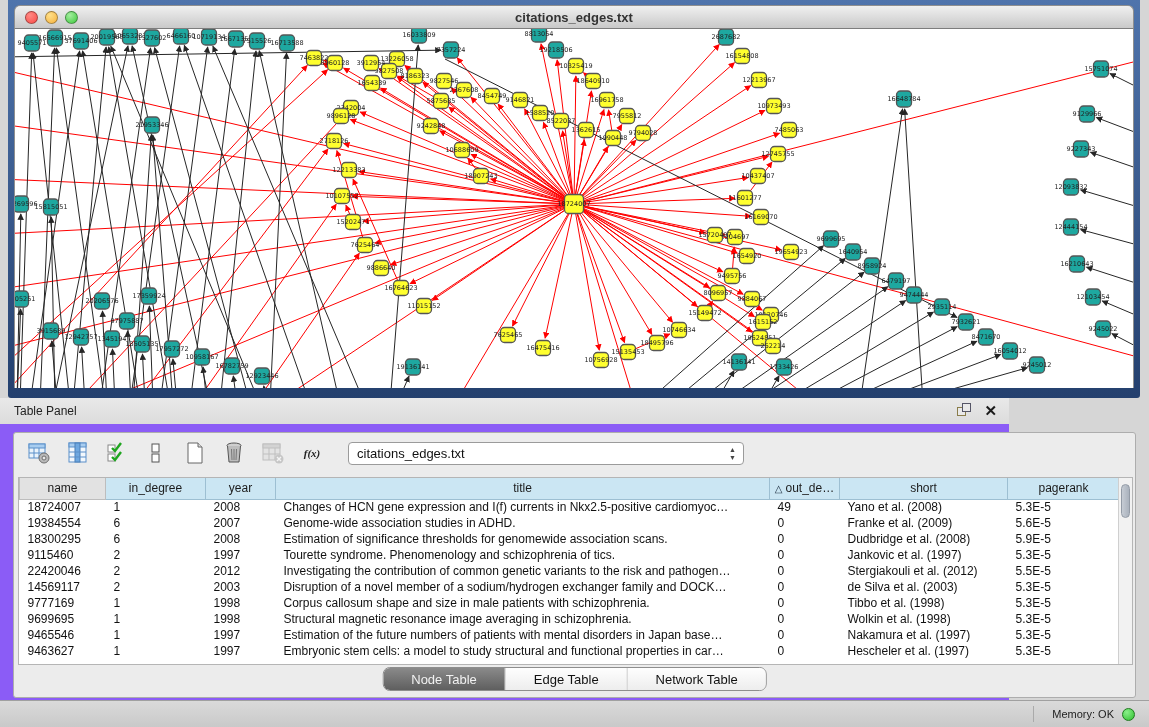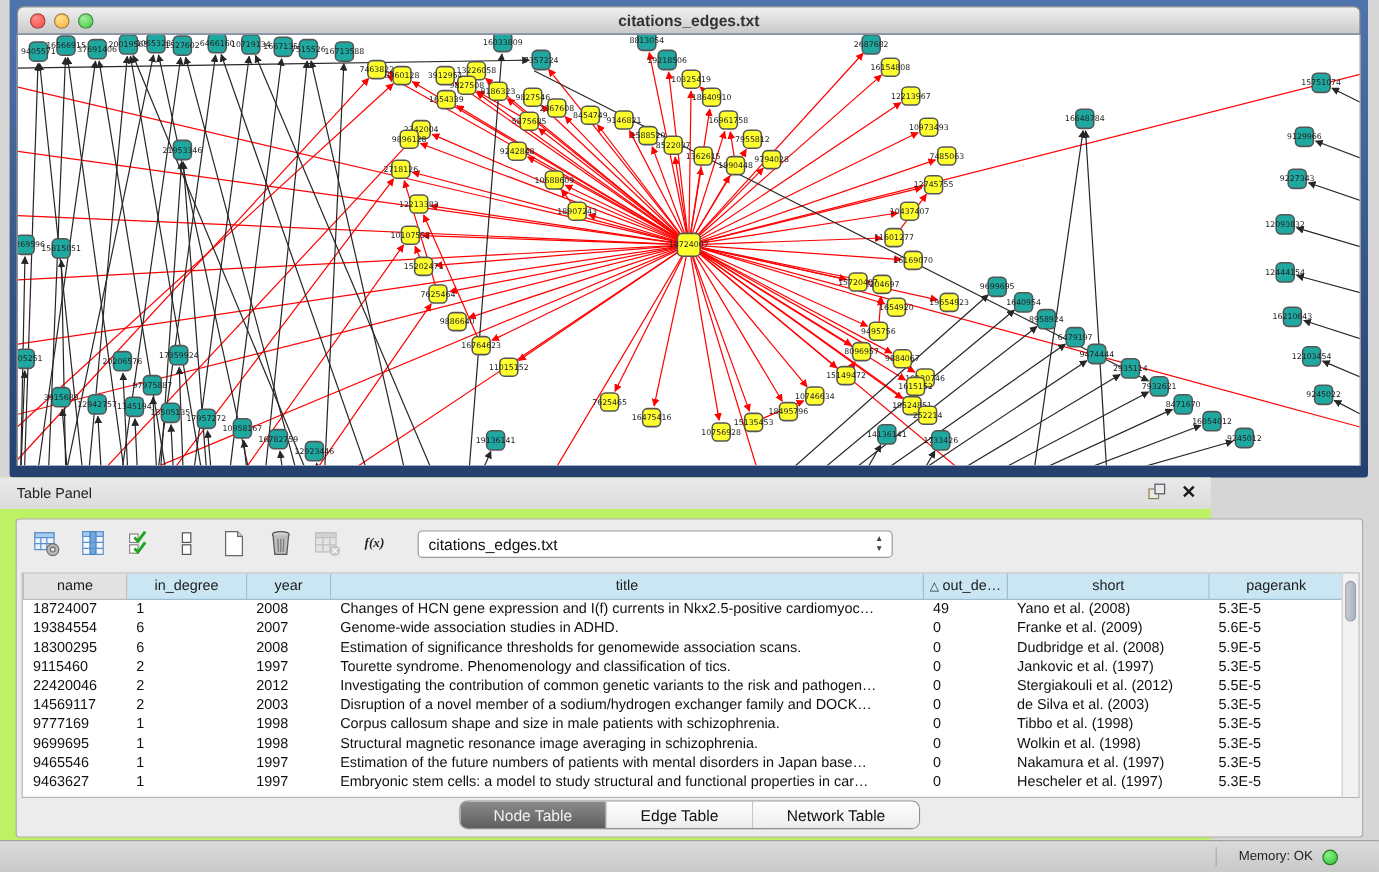--- a/index.html
+++ b/index.html
@@ -18,21 +18,21 @@
   .light { width:13px; height:13px; border-radius:50%; border:1px solid rgba(0,0,0,.35); }
   .light.r { background:radial-gradient(circle at 35% 30%, #ff8a85, #f94a46); }
   .light.y { background:radial-gradient(circle at 35% 30%, #ffe08a, #f6b13c); }
   .light.g { background:radial-gradient(circle at 35% 30%, #a4eea0, #3dc93c); }
   .net-canvas-wrap { position:relative; width:1120px; height:359px; background:#fff;
     border-left:1px solid #8f8f8f; border-right:1px solid #8f8f8f; overflow:hidden; }
   svg.net { display:block; }
   .node-label { font-family:"DejaVu Sans", sans-serif; font-size:6.5px; fill:#222; text-anchor:middle; }
 
   
-  .table-panel { position:absolute; left:0; top:398px; width:1009px; height:302px; background:#bef264; }
+  .table-panel { position:absolute; left:0; top:398px; width:1009px; height:302px; background:#8b5cf6; }
   .tp-titlebar { position:relative; height:26px; display:flex; align-items:center; padding:0 14px;
     background:linear-gradient(#e9e9e9,#dcdcdc); }
   .tp-title { font-size:12px; color:#222; }
   .tp-actions { position:absolute; right:12px; top:5px; display:flex; gap:12px; align-items:center; }
   .float-icon { width:15px; height:15px; position:relative; }
   .float-icon .sq1 { position:absolute; left:0; top:4px; width:9px; height:9px; border:1.5px solid #8a7d4a; background:#e9e9e9;}
   .float-icon .sq2 { position:absolute; left:5px; top:0; width:9px; height:9px; border:1.5px solid #556; background:#e9e9e9;}
   .close-x { font-size:15px; font-weight:bold; color:#1a1a1a; line-height:15px; cursor:default; }
 
   .tp-inner { position:absolute; left:13px; top:34px; width:1123px; height:266px;
@@ -60,21 +60,21 @@
   .tabs { position:absolute; left:50%; transform:translateX(-50%); bottom:6px; display:flex;
     border:1px solid #8e8e8e; border-radius:7px; overflow:hidden; background:#fdfdfd; }
   .tab { height:22px; padding:0 28px; display:flex; align-items:center; font-size:13px; color:#111;
     border-right:1px solid #c2c2c2; background:linear-gradient(#fefefe,#ededed); }
   .tab:last-child { border-right:none; }
   .tab.active { background:linear-gradient(#8a8a8a,#5f5f5f); color:#f2f2f2; }
 
   
   .statusbar { position:absolute; left:0; top:700px; width:1149px; height:27px;
     background:linear-gradient(#dadada,#c9c9c9); border-top:1px solid #a0a0a0;
-    display:flex; align-items:center; justify-content:flex-end; padding-right:34px; gap:8px; }
+    display:flex; align-items:center; justify-content:flex-end; padding-right:14px; gap:8px; }
   .statusbar .divider { width:1px; height:16px; background:#aaa; margin-right:10px; }
   .mem-label { font-size:11px; color:#222; }
   .mem-dot { width:13px; height:13px; border-radius:50%; background:radial-gradient(circle at 35% 30%, #8af08a, #2fbf2f);
     border:1px solid #1e7a1e; }
 </style>
 </head>
 <body>
 
 <div class="stage">
 
@@ -851,21 +851,21 @@
                 <td>2008</td>
                 <td>Estimation of significance thresholds for genomewide association scans.</td>
                 <td>0</td>
                 <td>Dudbridge et al. (2008)</td>
                 <td>5.9E-5</td>
               </tr>
               <tr>
                 <td>9115460</td>
                 <td>2</td>
                 <td>1997</td>
-                <td>Tourette syndrome. Phenomenology and classification of tics.</td>
+                <td>Tourette syndrome. Phenomenology and schizophrenia of tics.</td>
                 <td>0</td>
                 <td>Jankovic et al. (1997)</td>
                 <td>5.3E-5</td>
               </tr>
               <tr>
                 <td>22420046</td>
                 <td>2</td>
                 <td>2012</td>
                 <td>Investigating the contribution of common genetic variants to the risk and pathogen…</td>
                 <td>0</td>

